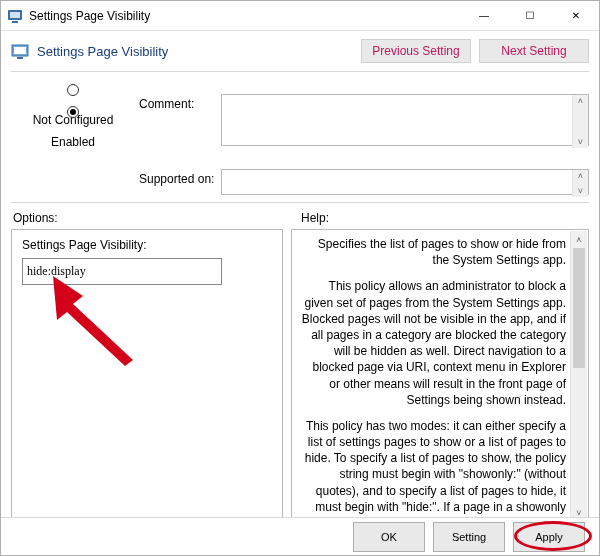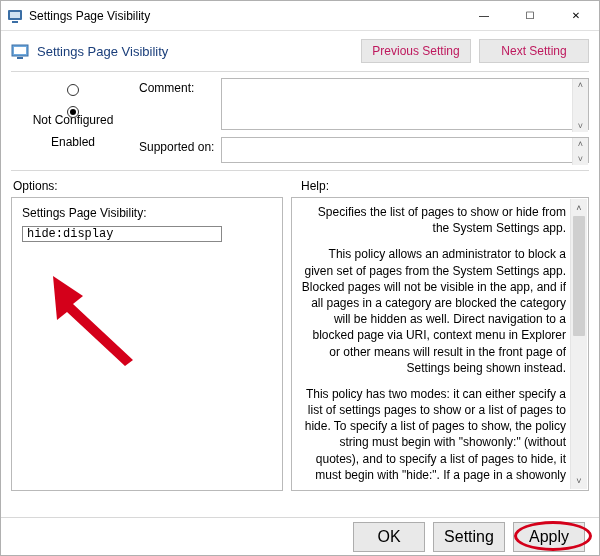--- a/index.html
+++ b/index.html
@@ -68,21 +68,21 @@
   .radio { display:flex; align-items:center; height:22px; gap:17px; cursor:default;flex-direction:column; }
   .radio-circle {
     width:12px; height:12px; border:1px solid #333; border-radius:50%;
     position:relative; flex:none;
     background:#fff;
   }
   .radio-circle.sel::after {
     content:""; position:absolute; inset:2px; border-radius:50%; background:#000;
   }
   .fields { flex:1; display:flex; flex-direction:column; gap:4px; }
-  .fieldrow { display:flex; align-items:flex-start; gap:4px; }
+  .fieldrow { display:flex; align-items:flex-start; gap:4px;margin-top:16px; }
   .fieldrow .lab { width:78px; padding-top:3px; }
   .ta-wrap { flex:1; position:relative; }
   .ta {
     width:100%; border:1px solid #b9b9b9; background:#fff;
     resize:none; font-family:inherit; font-size:12px;
     padding:2px 18px 2px 4px;
     color:#333;
   }
   .ta.comment { height:52px; }
   .ta.support { height:26px; }
@@ -109,23 +109,23 @@
     border:1px solid #b9b9b9;
     background:#fff;
     padding:8px 10px;
     overflow:hidden;
     position:relative;
   }
   .panel.left { width:272px; flex:none; }
   .panel.right { flex:1; }
   .opt-label { margin-bottom:6px; }
   .opt-input {
-    width:200px; height:16px;
+    width:200px; height:27px;
     border:1px solid #888; padding:2px 4px;
-    font-family:Liberation Mono, monospace; font-size:12px;
+    font-family:Liberation Serif, serif; font-size:12px;
     background:#fff;
   }
   .help {
     position:absolute; inset:6px 22px 6px 8px;
     overflow:hidden;
     font-size:12px;
     line-height:1.35;
   }
   .help p { margin:0 0 10px 0;text-align:right; }
   .help-scroll {
@@ -143,21 +143,21 @@
     height:38px;
     border-top:1px solid #d8d8d8;
     display:flex; justify-content:flex-end; align-items:center;
     padding-right:14px; gap:8px;
     background:#fff;
   }
   .btn {
     min-width:72px; height:30px;
     border:1px solid #adadad; background:#e9e9e9;
     display:flex; align-items:center; justify-content:center;
-    font-size:16px; cursor:default;
+    font-size:11px; cursor:default;
   }
   
   .anno-arrow {
     position:absolute;
     left:42px; top:275px;
     width:90px; height:90px;
     pointer-events:none;
   }
   
   .ellipse {

